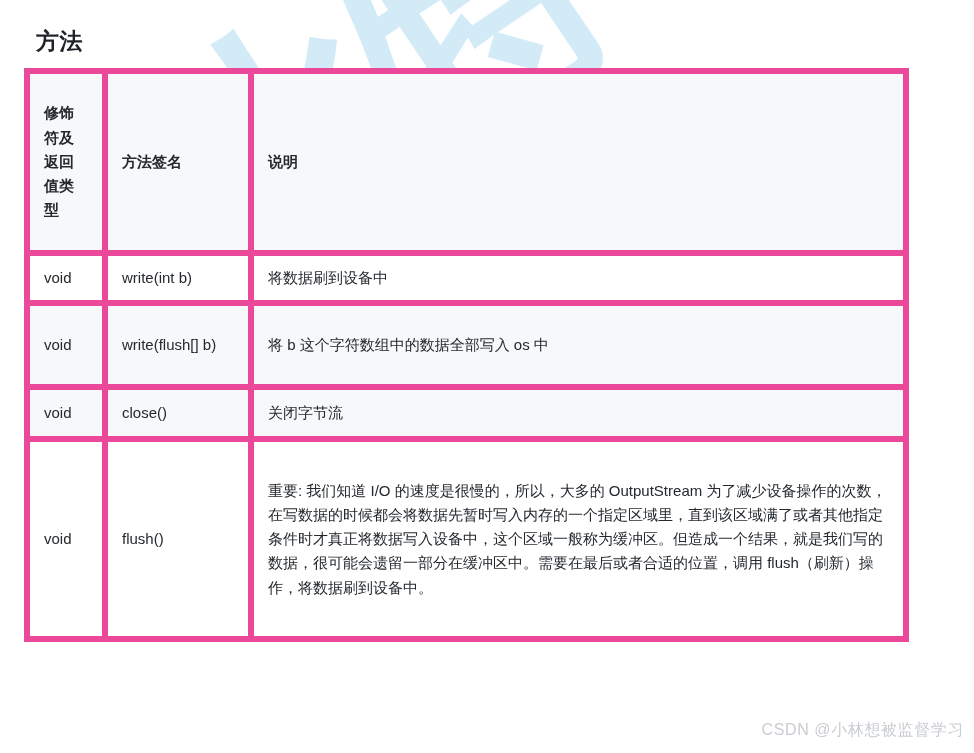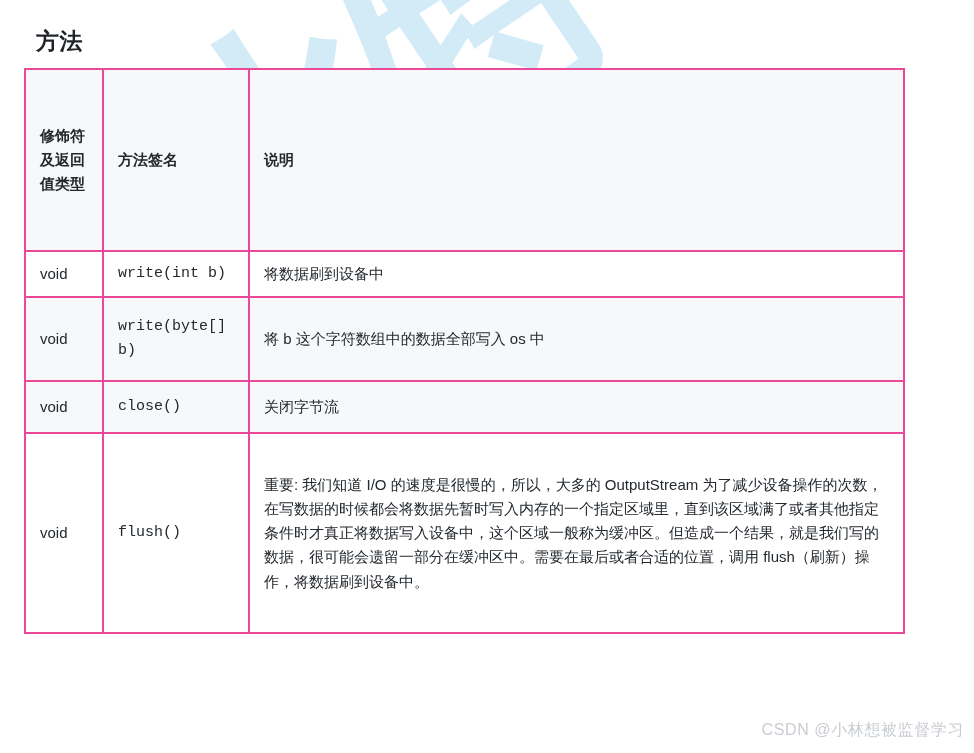--- a/index.html
+++ b/index.html
@@ -71,38 +71,38 @@
     table-layout: fixed;
     background: #ffffff;
     font-size: 15px;
   }
   table.method-table col.c1 { width: 78px; }
   table.method-table col.c2 { width: 146px; }
   table.method-table col.c3 { width: 655px; }
 
   table.method-table th,
   table.method-table td {
-    border: 2px solid #ec4899;
+    border: 6px solid #ec4899;
     padding: 10px 14px;
     vertical-align: middle;
     text-align: left;
     color: #24292e;
     line-height: 1.62;
     word-break: break-word;
   }
   table.method-table th {
     background: #f6f8fa;
     font-weight: 700;
     font-size: 15px;
   }
   table.method-table thead tr { height: 182px; }
   table.method-table tbody tr.alt > td { background: #f6f8fa; }
   table.method-table tbody tr.plain > td { background: #ffffff; }
   td.desc-cell { line-height: 1.78; }
-  td.sig-cell { line-height: 1.78; font-family: Liberation Mono, monospace; }
+  td.sig-cell { line-height: 1.78; }
 
   
   tr.r1 { height: 46px; }
   tr.r2 { height: 84px; }
   tr.r3 { height: 110px; }
   tr.r4 { height: 52px; }
   tr.r5 { height: 200px; }
 
   
   .csdn-watermark {
@@ -145,21 +145,21 @@
         </tr>
       </thead>
       <tbody>
         <tr class="plain r1">
           <td>void</td>
           <td class="sig-cell">write(int b)</td>
           <td class="desc-cell">将数据刷到设备中</td>
         </tr>
         <tr class="alt r2">
           <td>void</td>
-          <td class="sig-cell">write(byte[] b)</td>
+          <td class="sig-cell">write(flush[] b)</td>
           <td class="desc-cell">将 b 这个字符数组中的数据全部写入 os 中</td>
         </tr>
         <tr class="alt r4">
           <td>void</td>
           <td class="sig-cell">close()</td>
           <td class="desc-cell">关闭字节流</td>
         </tr>
         <tr class="plain r5">
           <td>void</td>
           <td class="sig-cell">flush()</td>

